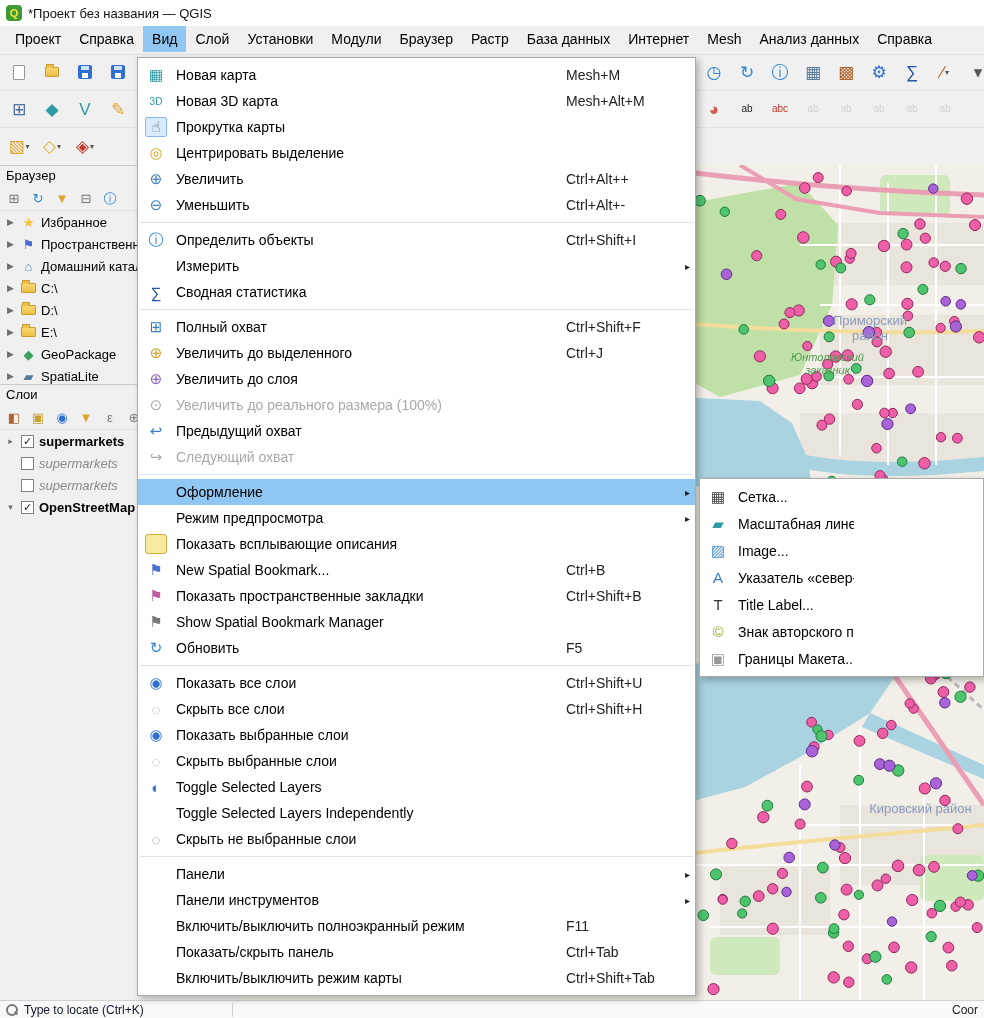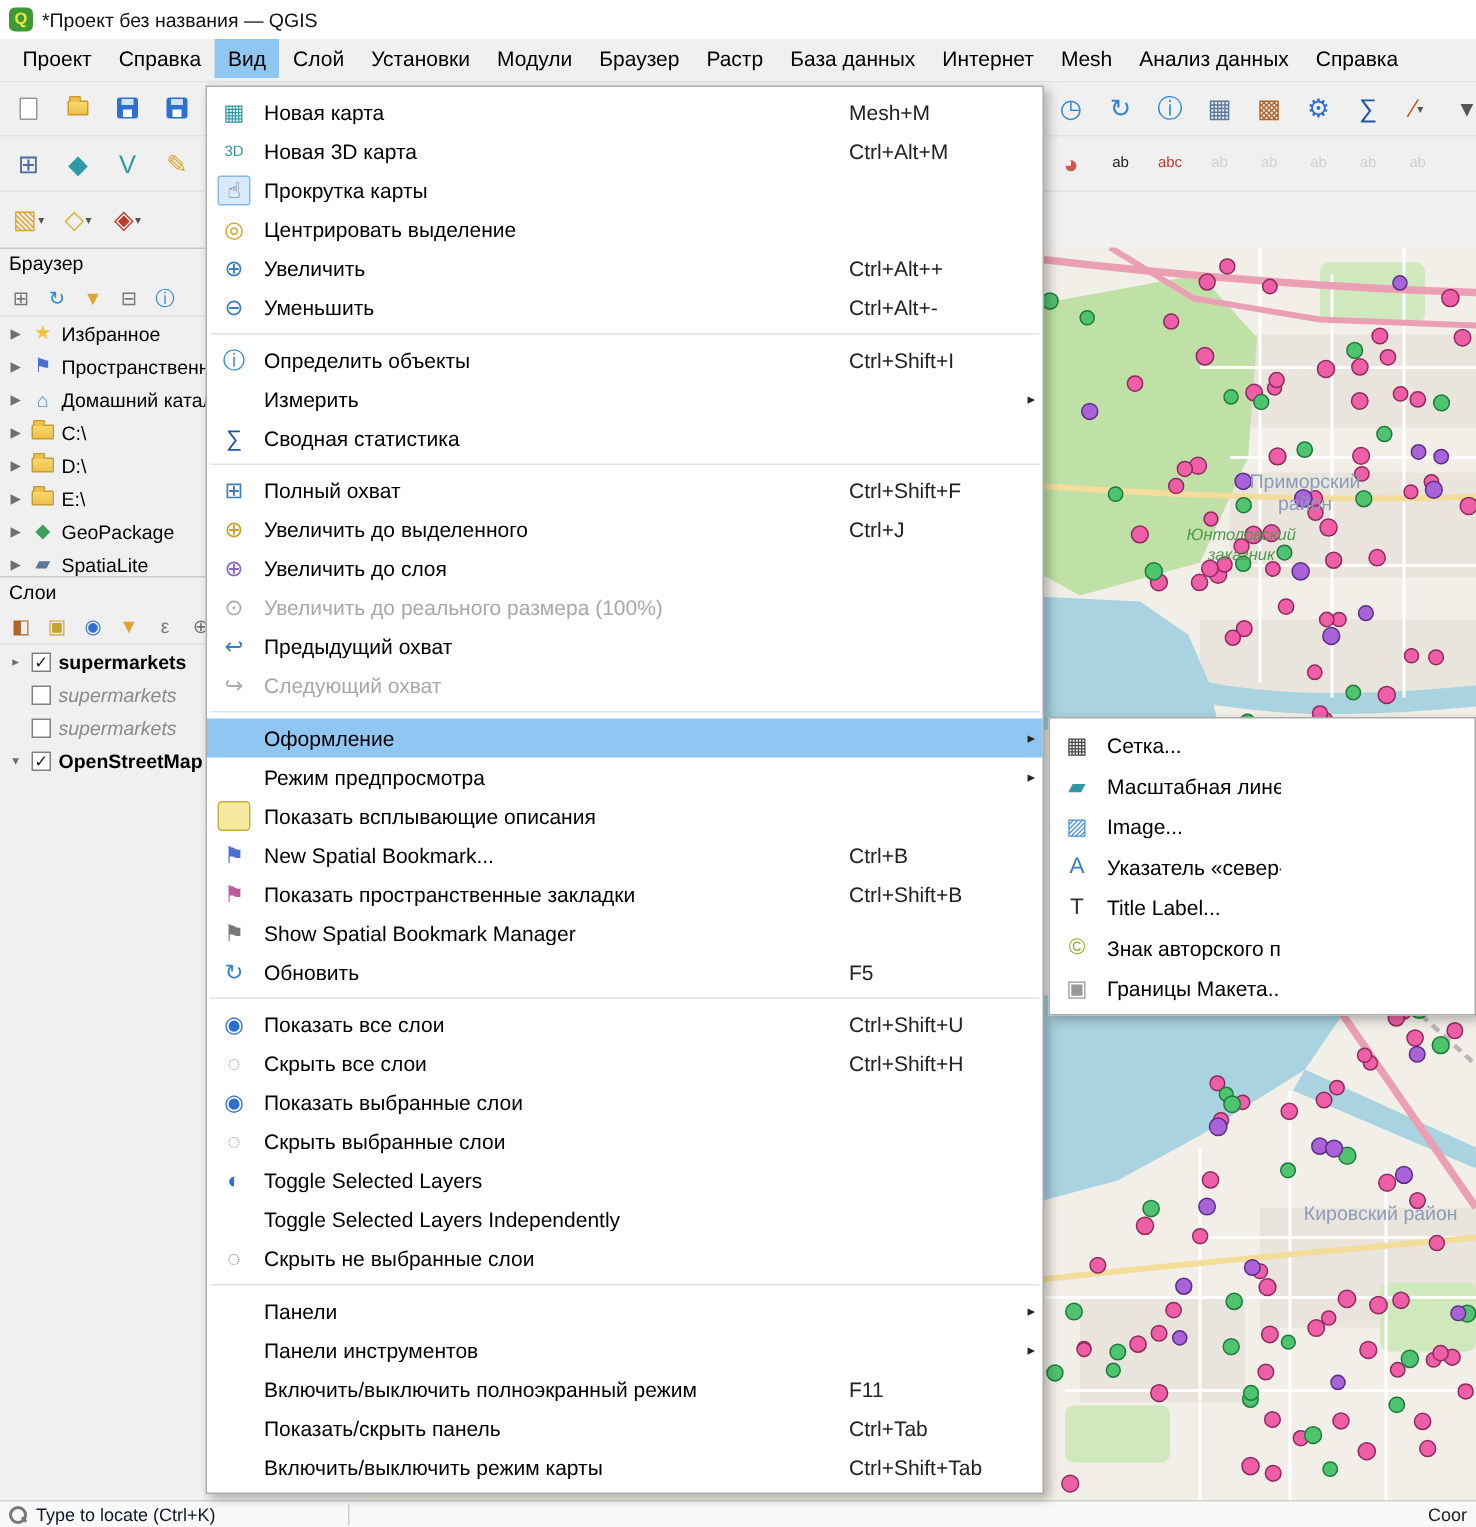--- a/index.html
+++ b/index.html
@@ -563,21 +563,21 @@
   <div class="popup" id="view-menu">
       <div class="menu-item">
         <span class="g mi-icon" style="color: rgb(46, 154, 166);">▦</span>
         <span class="mi-label">Новая карта</span>
         <span class="mi-shortcut">Mesh+M</span>
         <span class="mi-arrow"></span>
       </div>
       <div class="menu-item">
         <span class="g mi-icon" style="font-size: 10px; color: rgb(46, 154, 166);">3D</span>
         <span class="mi-label">Новая 3D карта</span>
-        <span class="mi-shortcut">Ctrl+Alt+M</span>
+        <span class="mi-shortcut">Mesh+Alt+M</span>
         <span class="mi-arrow"></span>
       </div>
       <div class="menu-item">
         <span class="g mi-icon tool-active" style="color: rgb(102, 102, 102);">☝</span>
         <span class="mi-label">Прокрутка карты</span>
         <span class="mi-shortcut"></span>
         <span class="mi-arrow"></span>
       </div>
       <div class="menu-item">
         <span class="g mi-icon" style="color: rgb(212, 160, 23);">◎</span>

